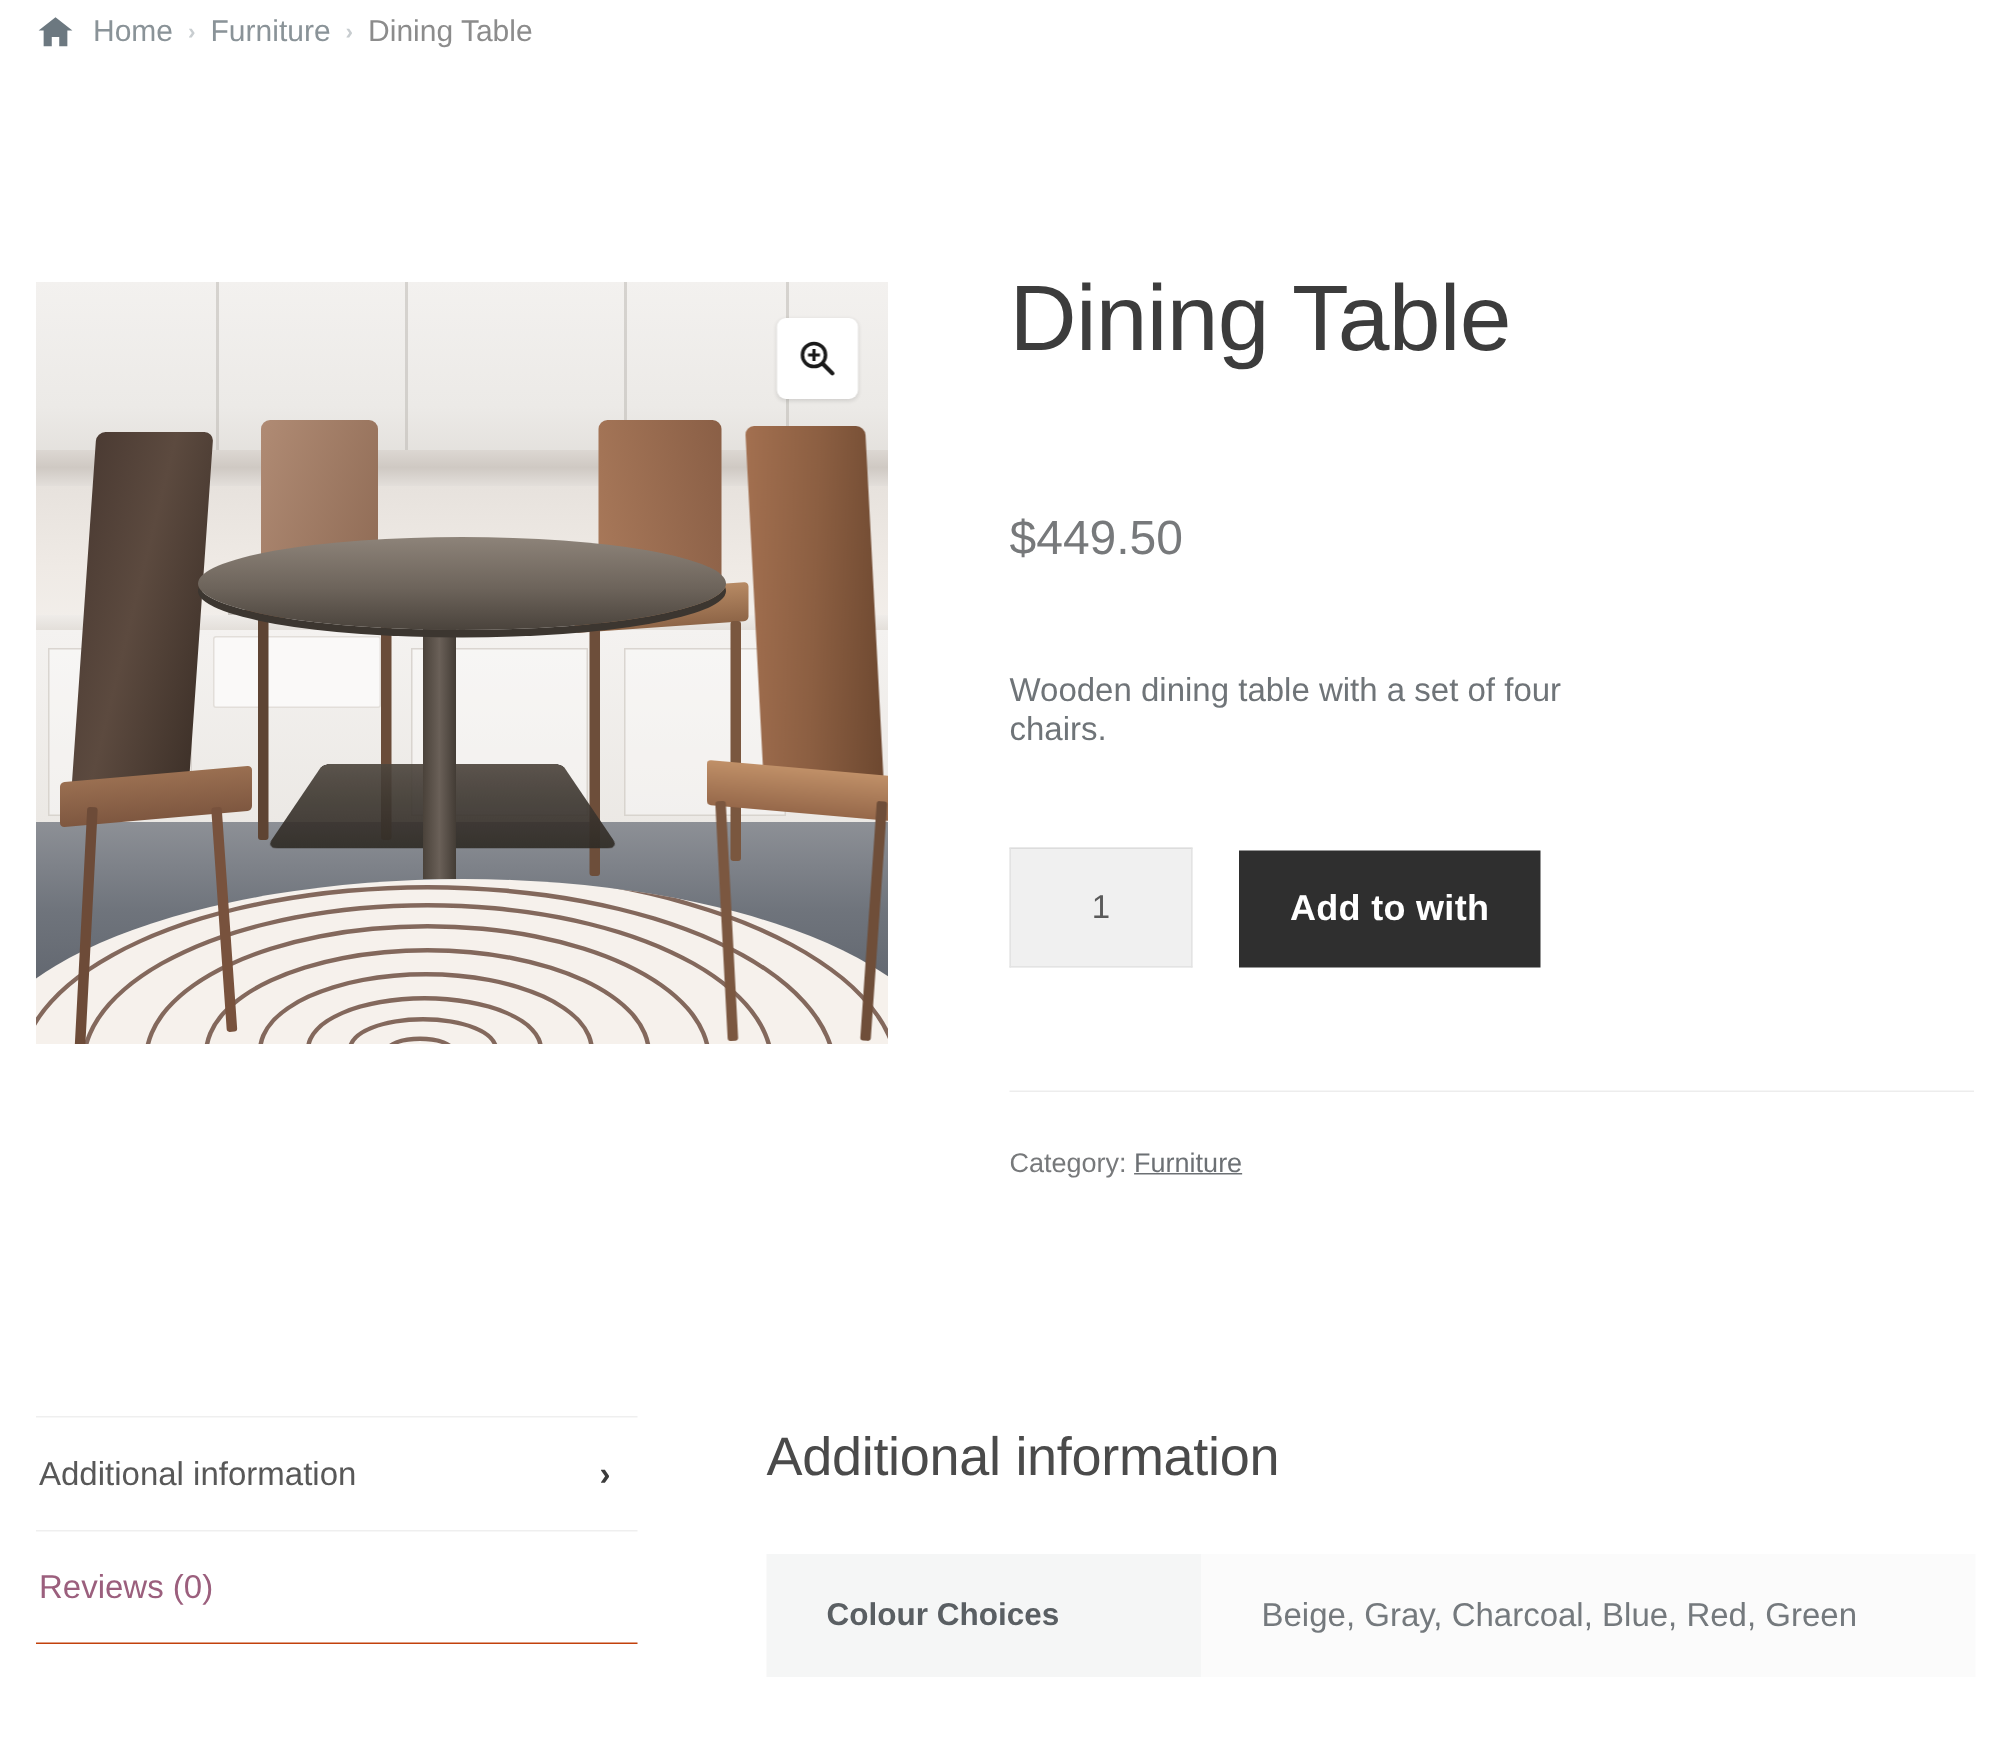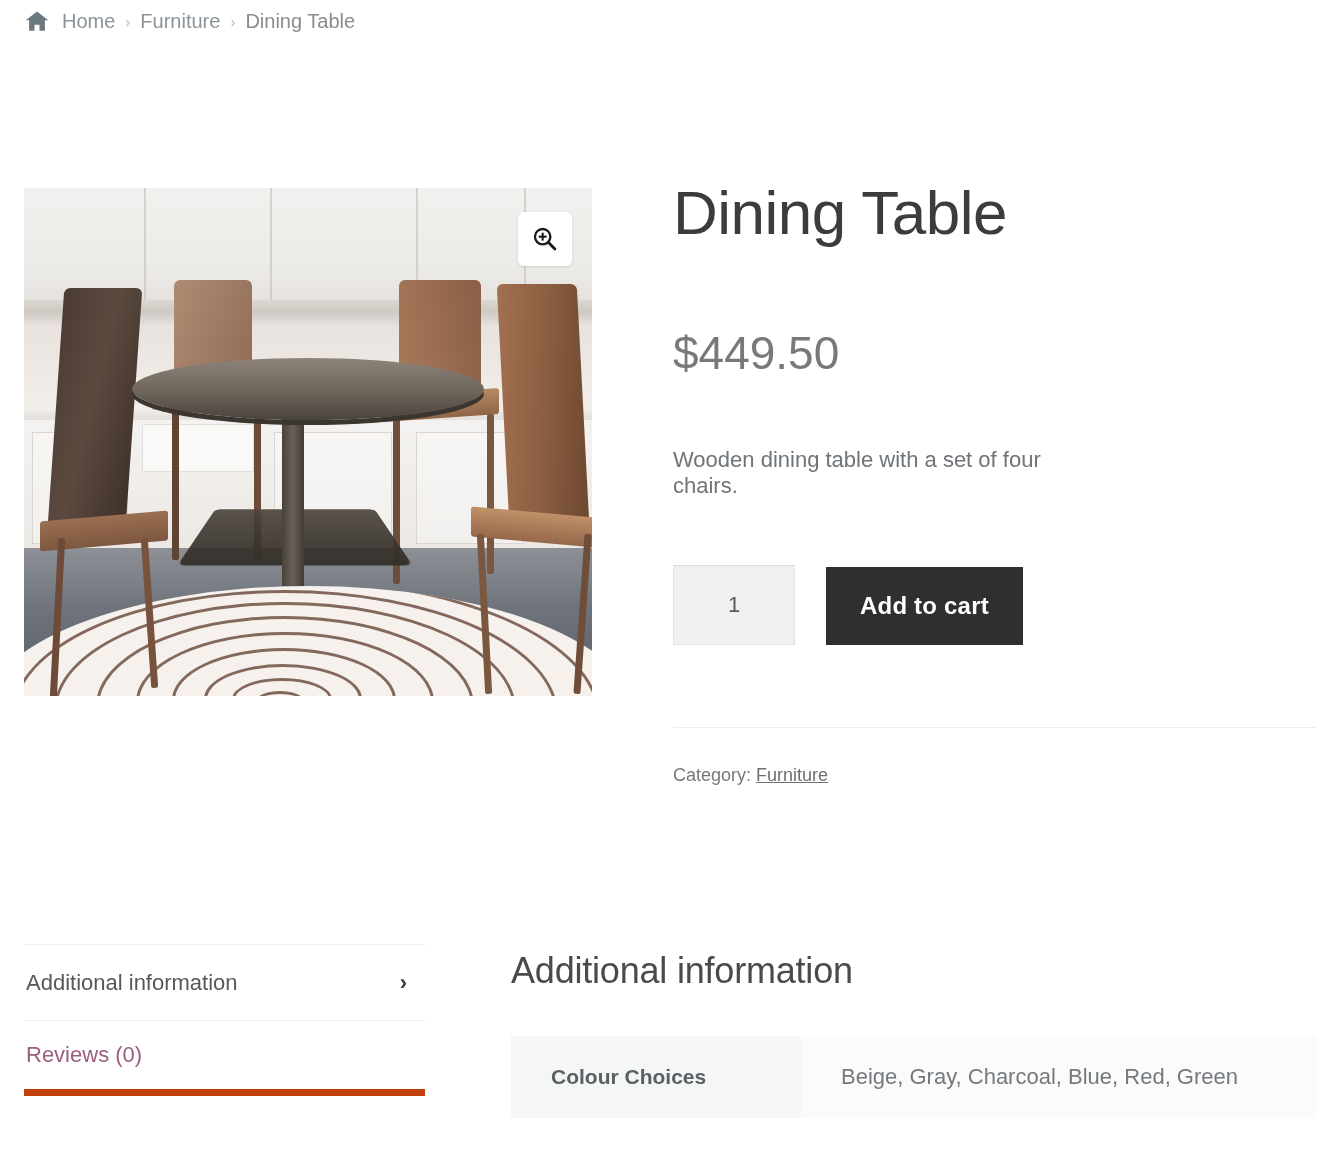--- a/index.html
+++ b/index.html
@@ -110,22 +110,22 @@
     box-shadow:0 1px 3px rgba(0,0,0,.12); cursor:pointer;
   }
   .zoom-btn svg { display:block; }
 
   
   .summary { position:absolute; left:673px; top:180px; width:640px; }
   .product-title {
     margin:0; font-size:62px; line-height:1.08; font-weight:300;
     color:#3c3c3c; letter-spacing:-0.5px;
   }
-  .price { margin:0; position:absolute; left:673px; top:326px;
-           font-size:46px; color:#77797b; font-weight:400; }
+  .price { margin:0; position:absolute; left:673px; top:340px;
+           font-size:32px; color:#77797b; font-weight:400; }
   .short-desc { position:absolute; left:673px; top:447px; font-size:22px; color:#6f7478; margin:0; }
 
   .cart-row { position:absolute; left:673px; top:565px; display:flex; align-items:flex-start; }
   .qty-input {
     width:122px; height:80px; background:#f0f0f0; border:1px solid #e3e3e3; border-top-color:#dcdcdc;
     font-family:"Liberation Sans", sans-serif; font-size:22px; color:#5a5a5a;
     text-align:center; outline:none; padding:0;
   }
   .add-cart-btn {
     margin-left:31px; margin-top:2px; height:78px; padding:0 34px;
@@ -137,21 +137,21 @@
   .summary-divider { position:absolute; left:673px; top:727px; width:643px; height:1px; background:#ededed; }
   .category-line { position:absolute; left:673px; top:765px; font-size:18px; color:#77797b; }
   .category-line a { color:#6c7074; text-decoration:underline; font-weight:500; }
 
   
   .tabs { position:absolute; left:24px; top:944px; width:401px; }
   .tab {
     position:relative; display:flex; align-items:center; justify-content:space-between;
     height:76px; border-top:1px solid #efefef; padding:0 18px 0 2px; cursor:pointer;
   }
-  .tab:last-child { border-bottom:7px solid #c2410c; }
+  .tab:last-child { border-bottom:1px solid #c2410c; }
   .tab-label { font-size:22px; }
   .tab.active .tab-label { color:#585858; }
   .tab.inactive .tab-label { color:#9b5f7d; }
   .tab-chevron { color:#3b3b3b; font-size:22px; font-weight:bold; line-height:1; }
 
   
   .panel { position:absolute; left:511px; top:950px; width:806px; }
   .panel-title { margin:0; font-size:36px; font-weight:300; color:#4a4a4a; letter-spacing:-0.2px; }
   .attr-table { margin-top:44px; width:806px; border-collapse:collapse; table-layout:fixed; }
   .attr-table th {
@@ -255,21 +255,21 @@
   </div>
 
   <div class="summary">
     <h1 class="product-title">Dining Table</h1>
   </div>
   <p class="price">$449.50</p>
   <p class="short-desc">Wooden dining table with a set of four chairs.</p>
 
   <form class="cart-row">
     <input class="qty-input" type="text" value="1" style="">
-    <button type="button" class="add-cart-btn">Add to cart</button>
+    <button type="button" class="add-cart-btn">Add to with</button>
   </form>
 
   <div class="summary-divider"></div>
   <div class="category-line">
     <span>Category:</span>
     <a href="#">Furniture</a>
   </div>
 
   <div class="tabs">
     <div class="tab active">

